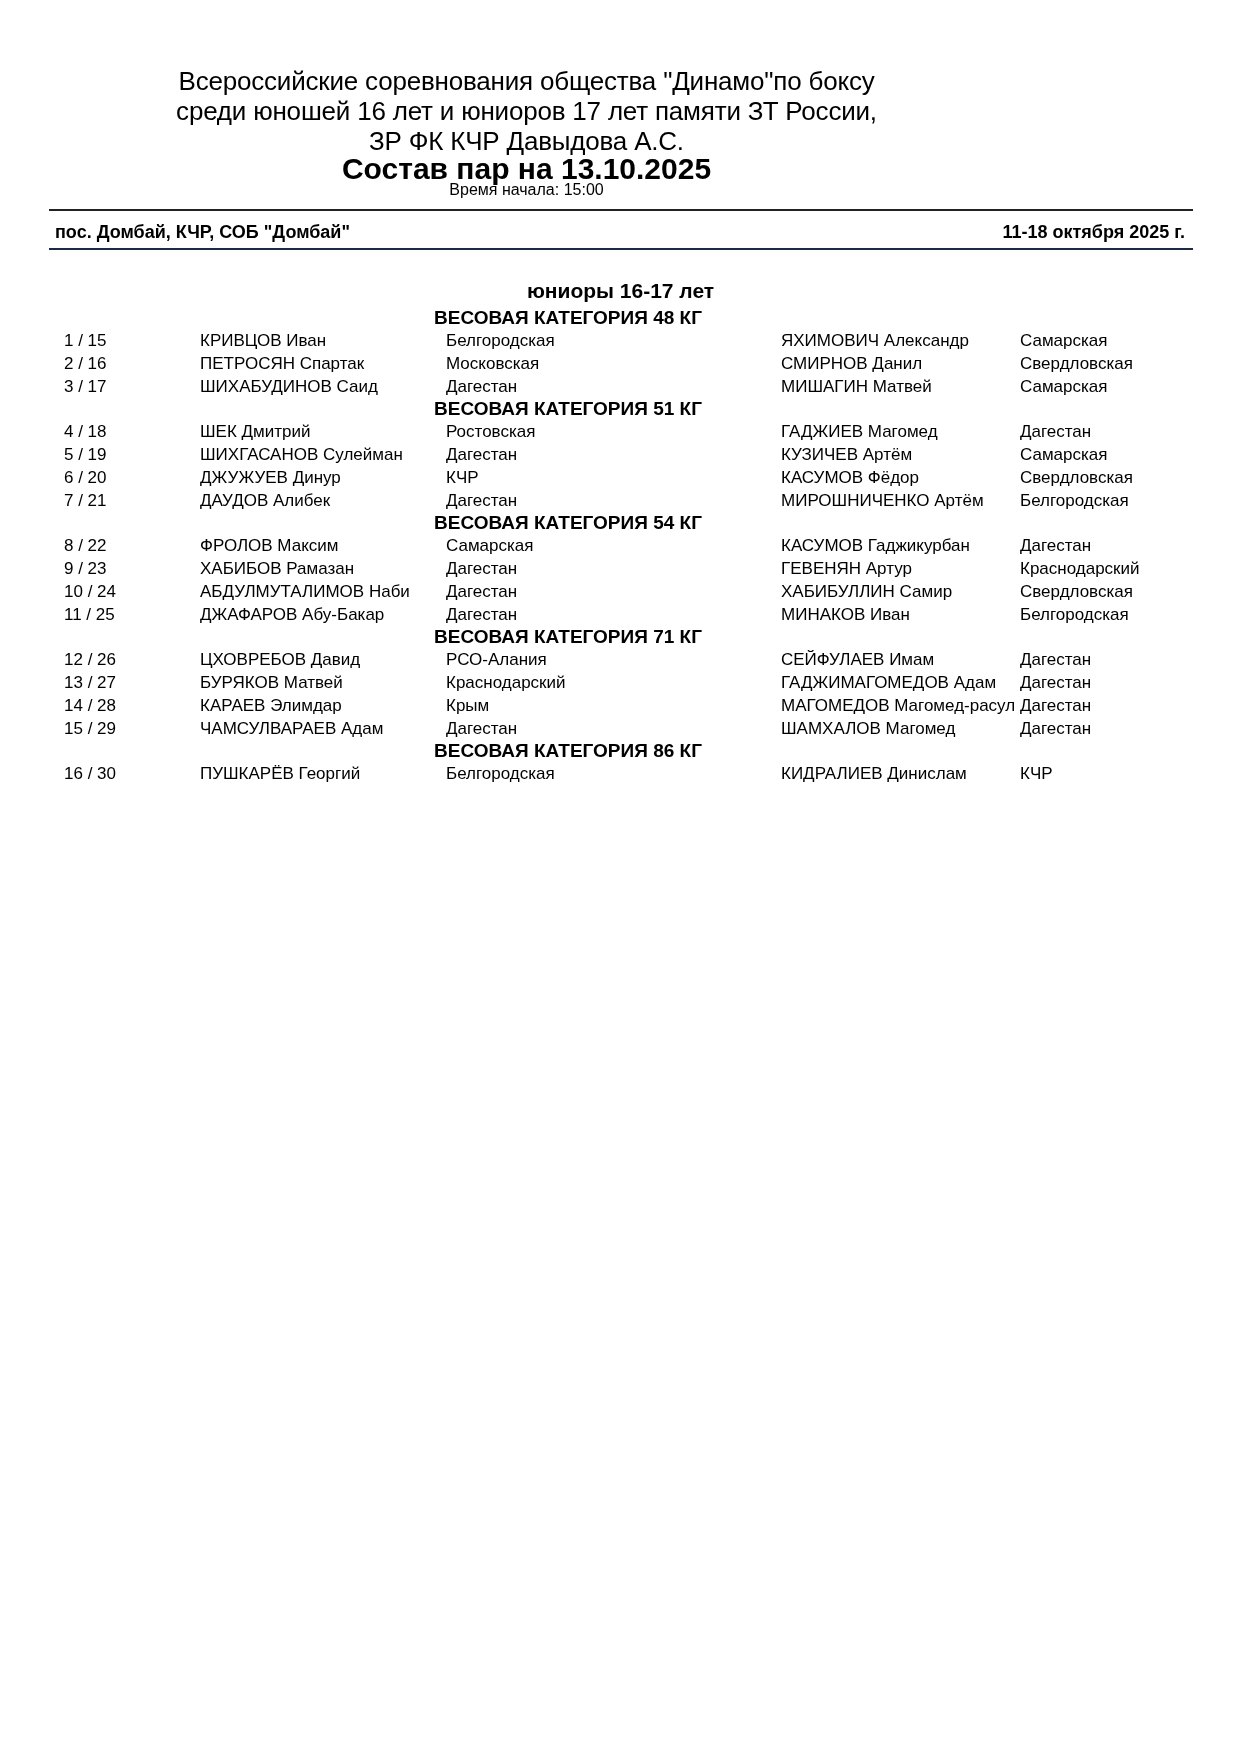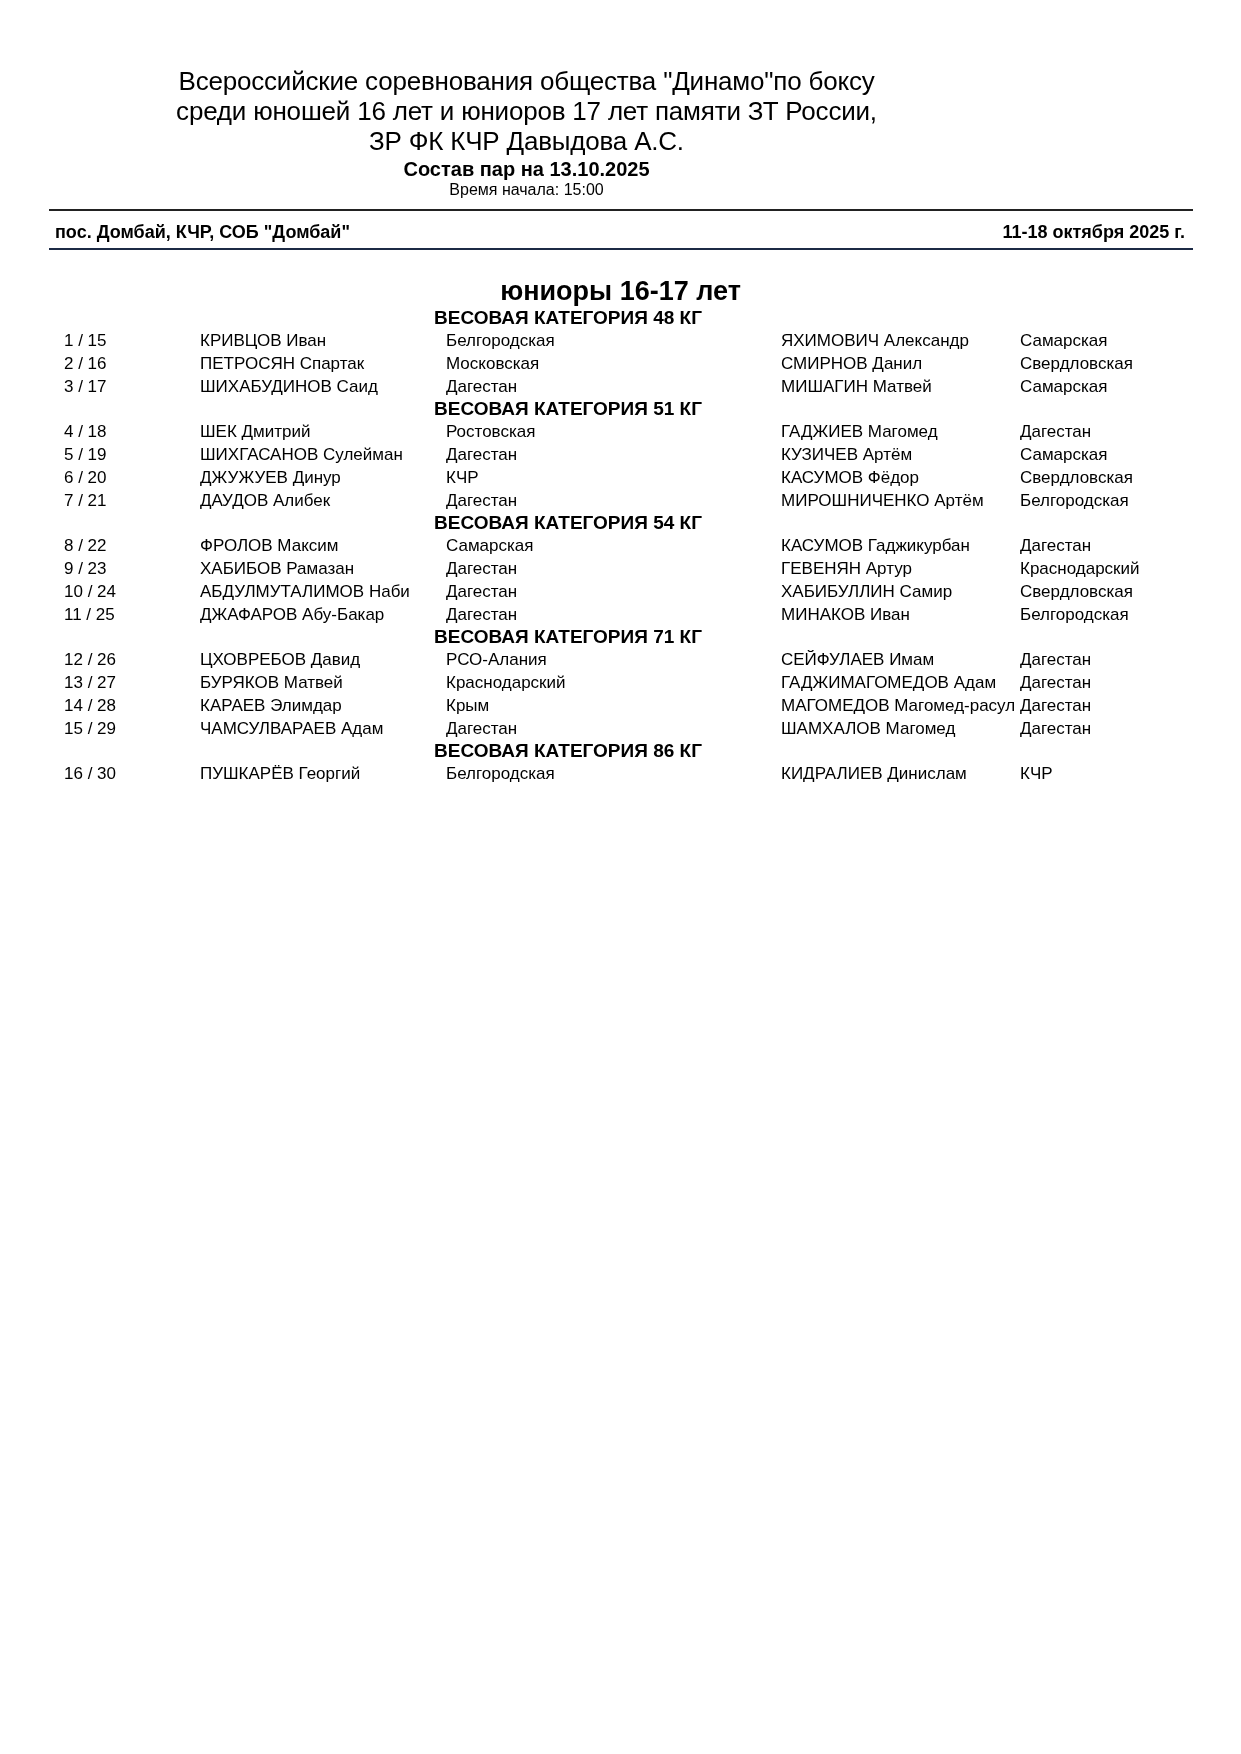--- a/index.html
+++ b/index.html
@@ -22,21 +22,21 @@
       top: 66px;
       text-align: center;
     }
     .title-line {
       font-size: 26px;
       line-height: 30px;
       font-weight: normal;
       letter-spacing: -0.2px;
     }
     .subtitle {
-      font-size: 20px;
+      font-size: 30px;
       line-height: 24px;
       font-weight: bold;
       margin-top: 1px;
       text-align: center;
     }
     .start-time {
       font-size: 16px;
       line-height: 18px;
     }
     .rule-top {
@@ -64,21 +64,21 @@
       top: 248px;
       height: 0;
       border-top: 2px solid #1c2a45;
     }
     .group-title {
       position: absolute;
       left: 0;
       width: 1241px;
       top: 276px;
       text-align: center;
-      font-size: 27px;
+      font-size: 21px;
       font-weight: bold;
       line-height: 30px;
     }
     .pairs {
       position: absolute;
       left: 0;
       top: 307px;
       width: 1136px;
     }
     .weight-header {

